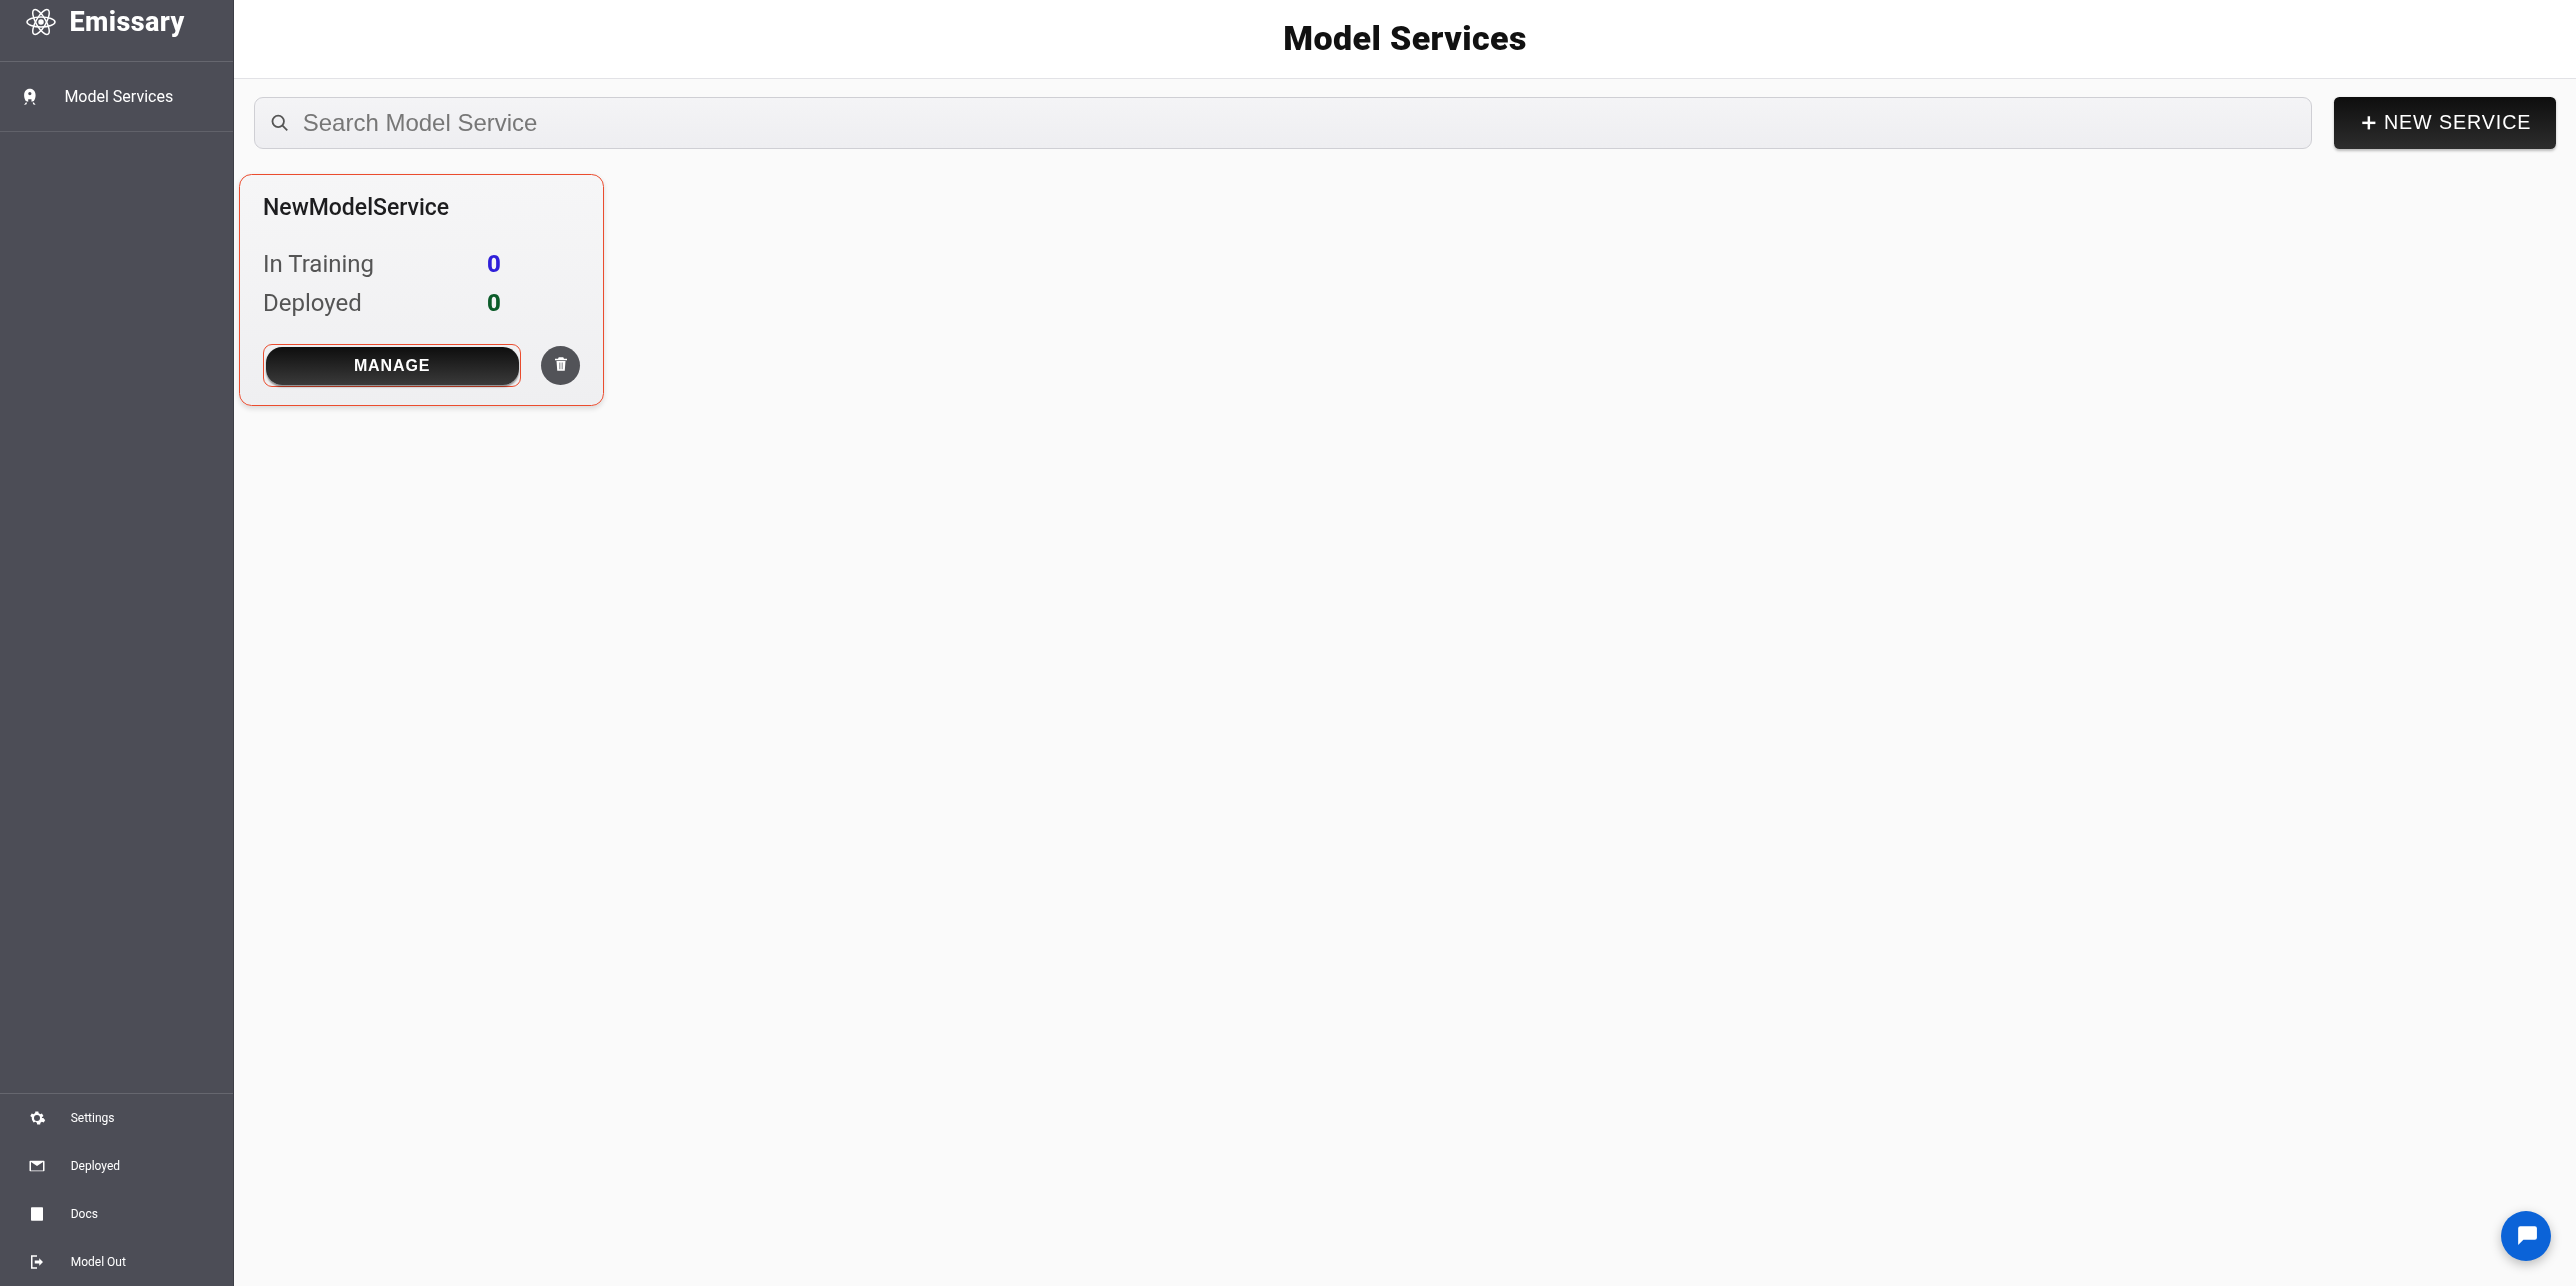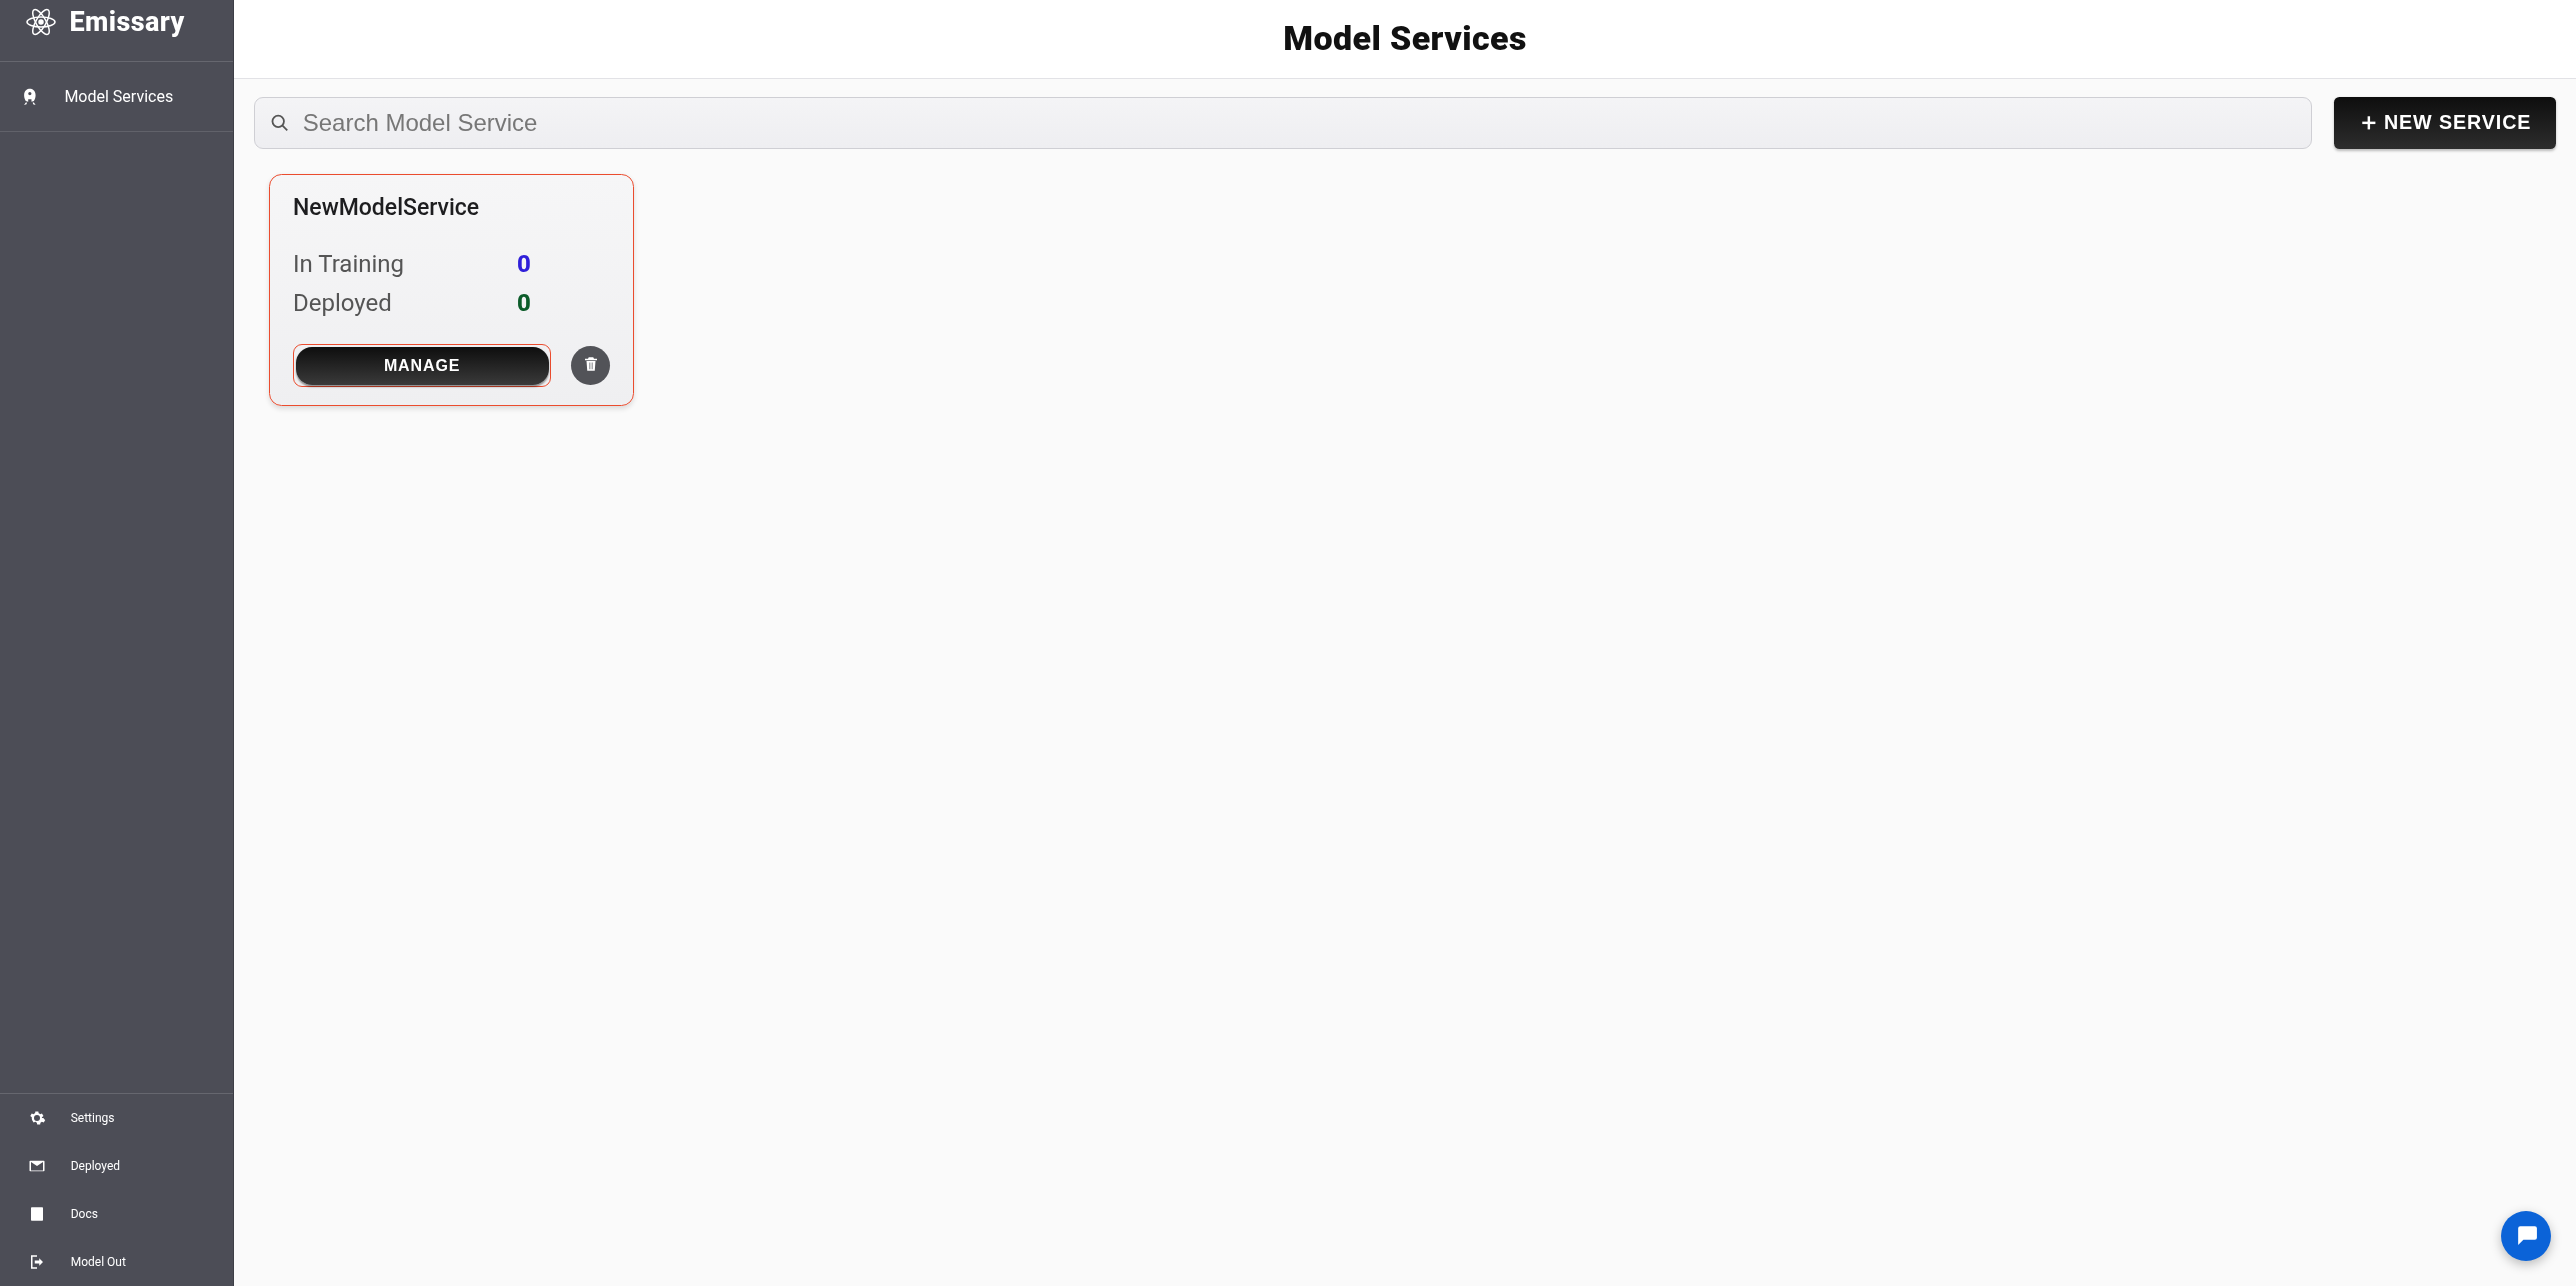--- a/index.html
+++ b/index.html
@@ -107,32 +107,32 @@
     color: #555;
   }
   .new-service-btn {
     height: 52px;
     padding: 0 25px;
     border: none;
     border-radius: 5.4px;
     background: linear-gradient(#0e0e0e, #2d2d2d);
     color: #fff;
     font-size: 19.7px;
-    font-weight: 700;
+    font-weight: 400;
     letter-spacing: 0.9px;
     display: inline-flex;
     align-items: center;
     gap: 5.4px;
     cursor: pointer;
     box-shadow: 0 1.8px 2.7px rgba(0,0,0,0.25);
   }
   .plus-icon { width: 19.7px; height: 19.7px; }
 
   .cards {
-    padding: 25px 35px;
+    padding: 25px 5px;
     display: flex;
     flex-wrap: wrap;
     gap: 21.5px;
   }
   .card {
     width: 365px;
     min-height: 222px;
     border: 1.8px solid #eb4c2e;
     border-radius: 12.5px;
     background: linear-gradient(#f6f6f7, #efeff1);

